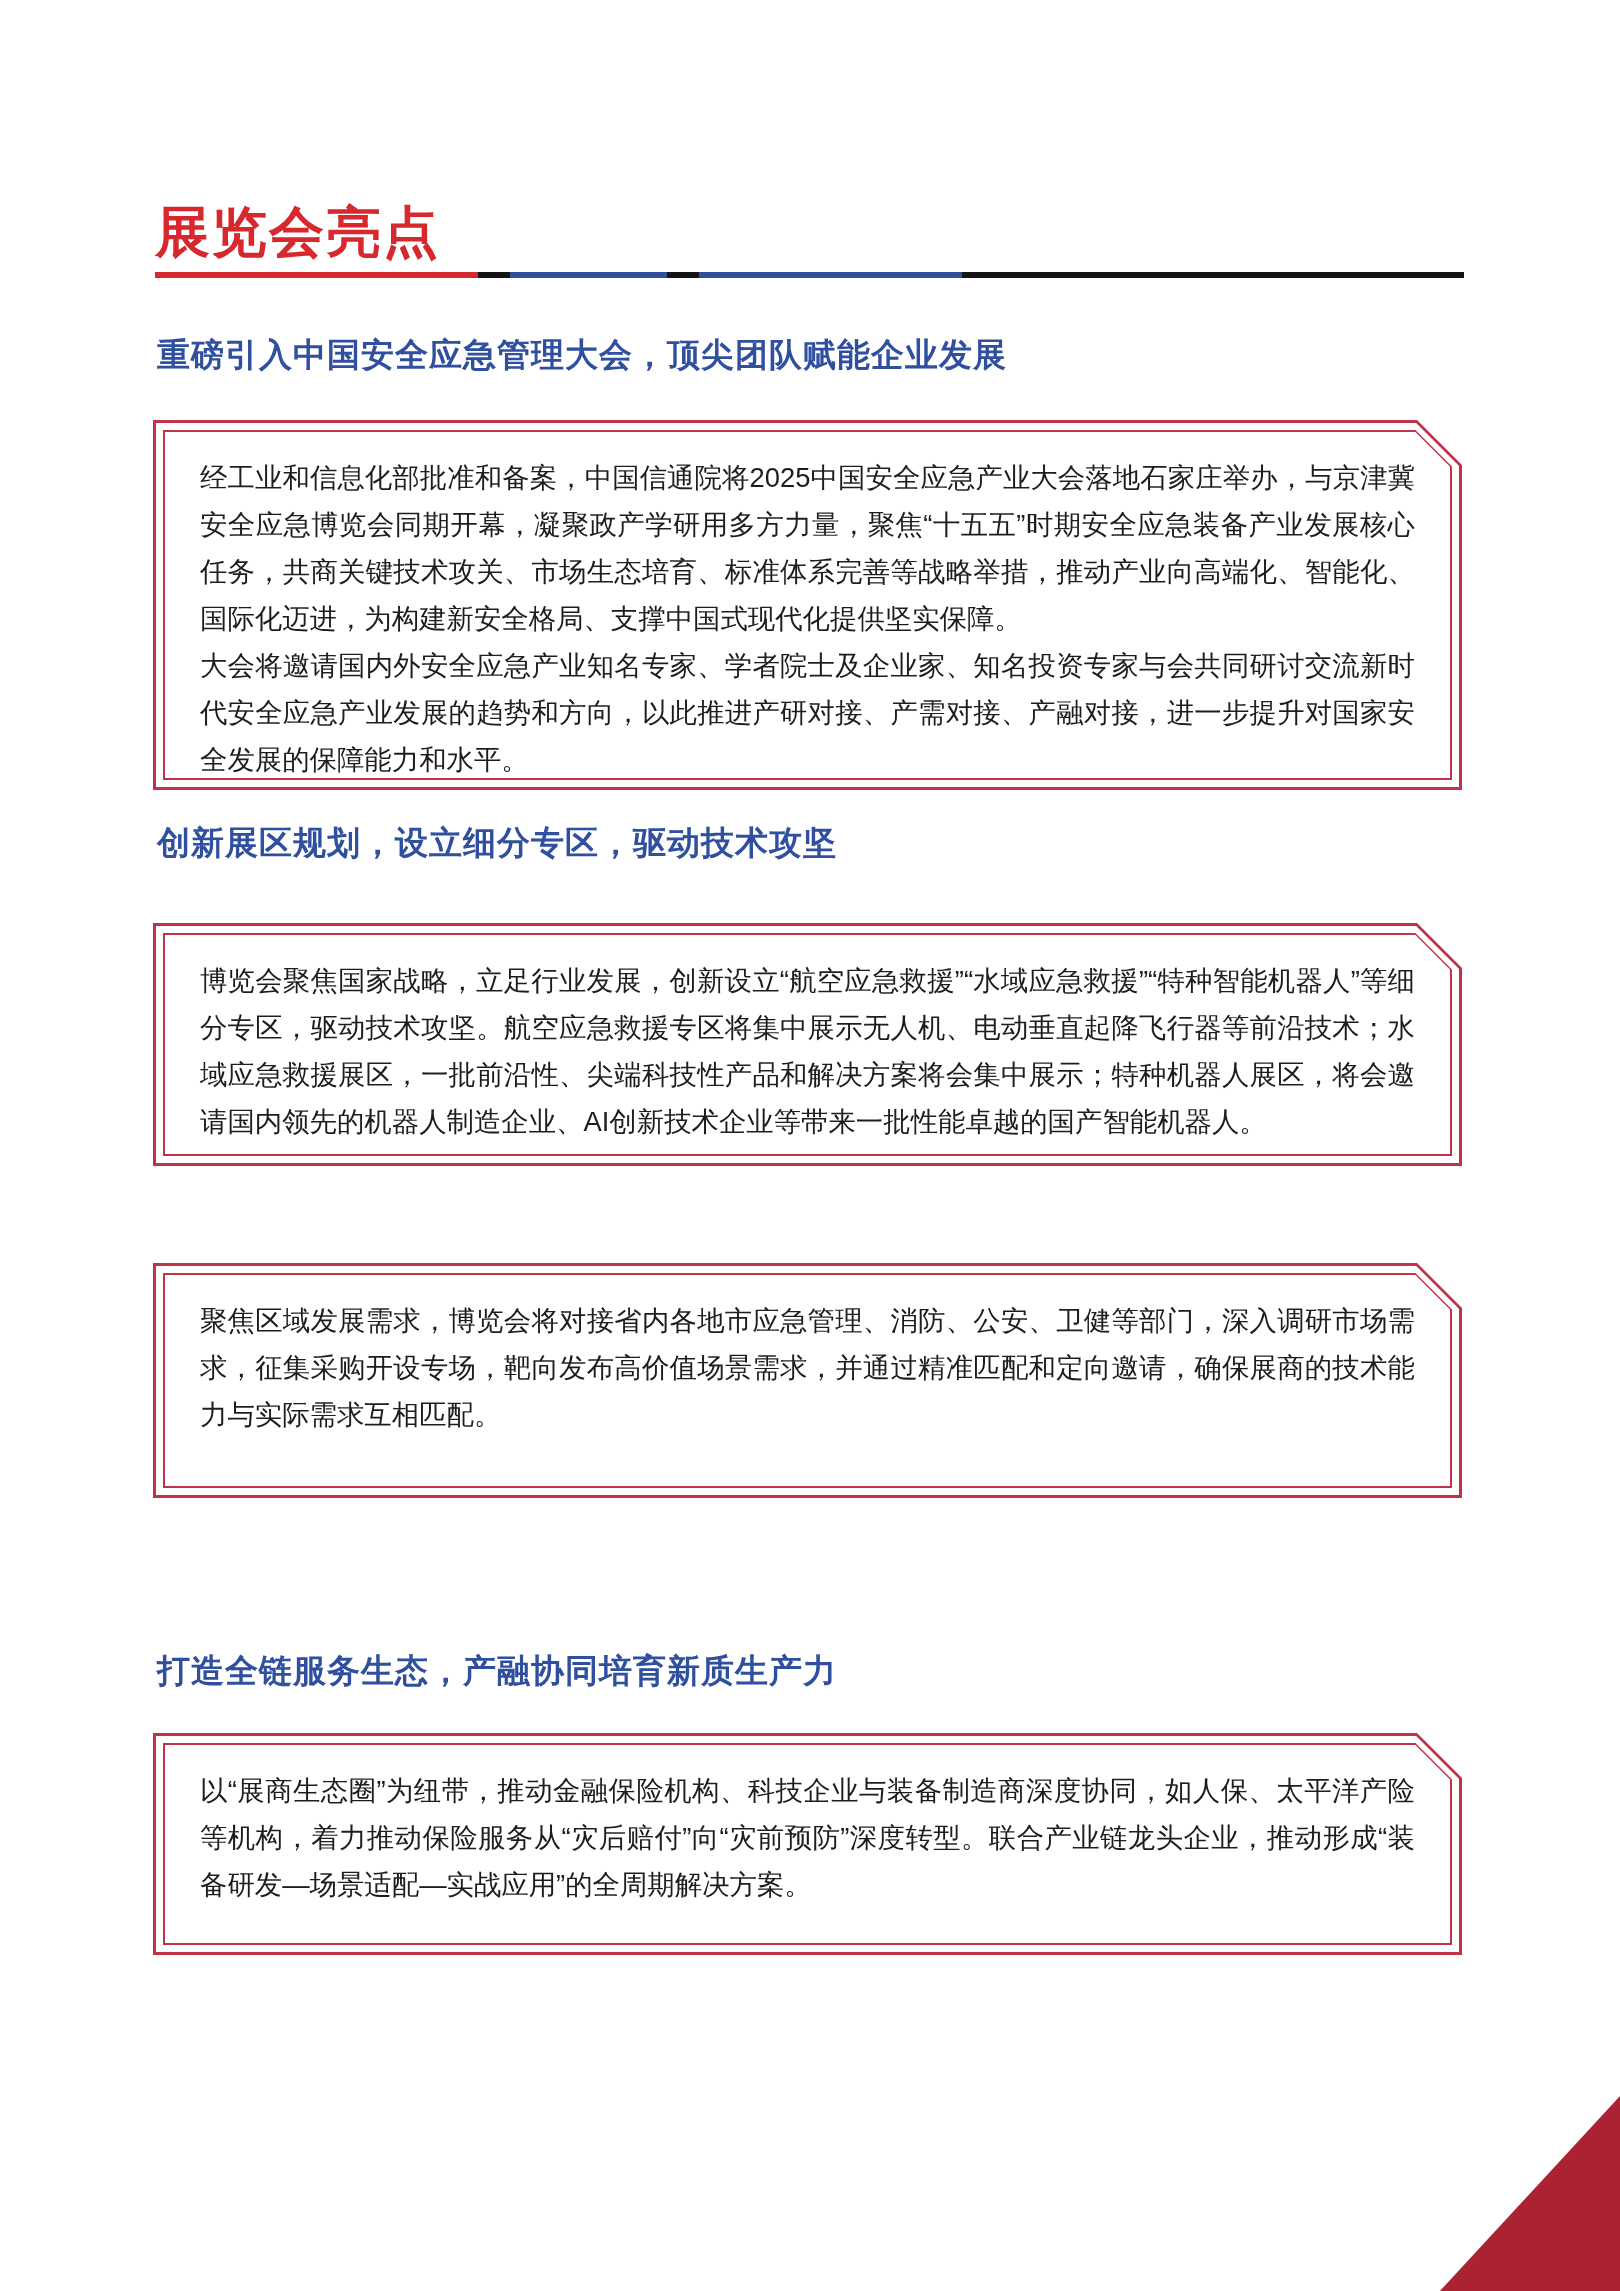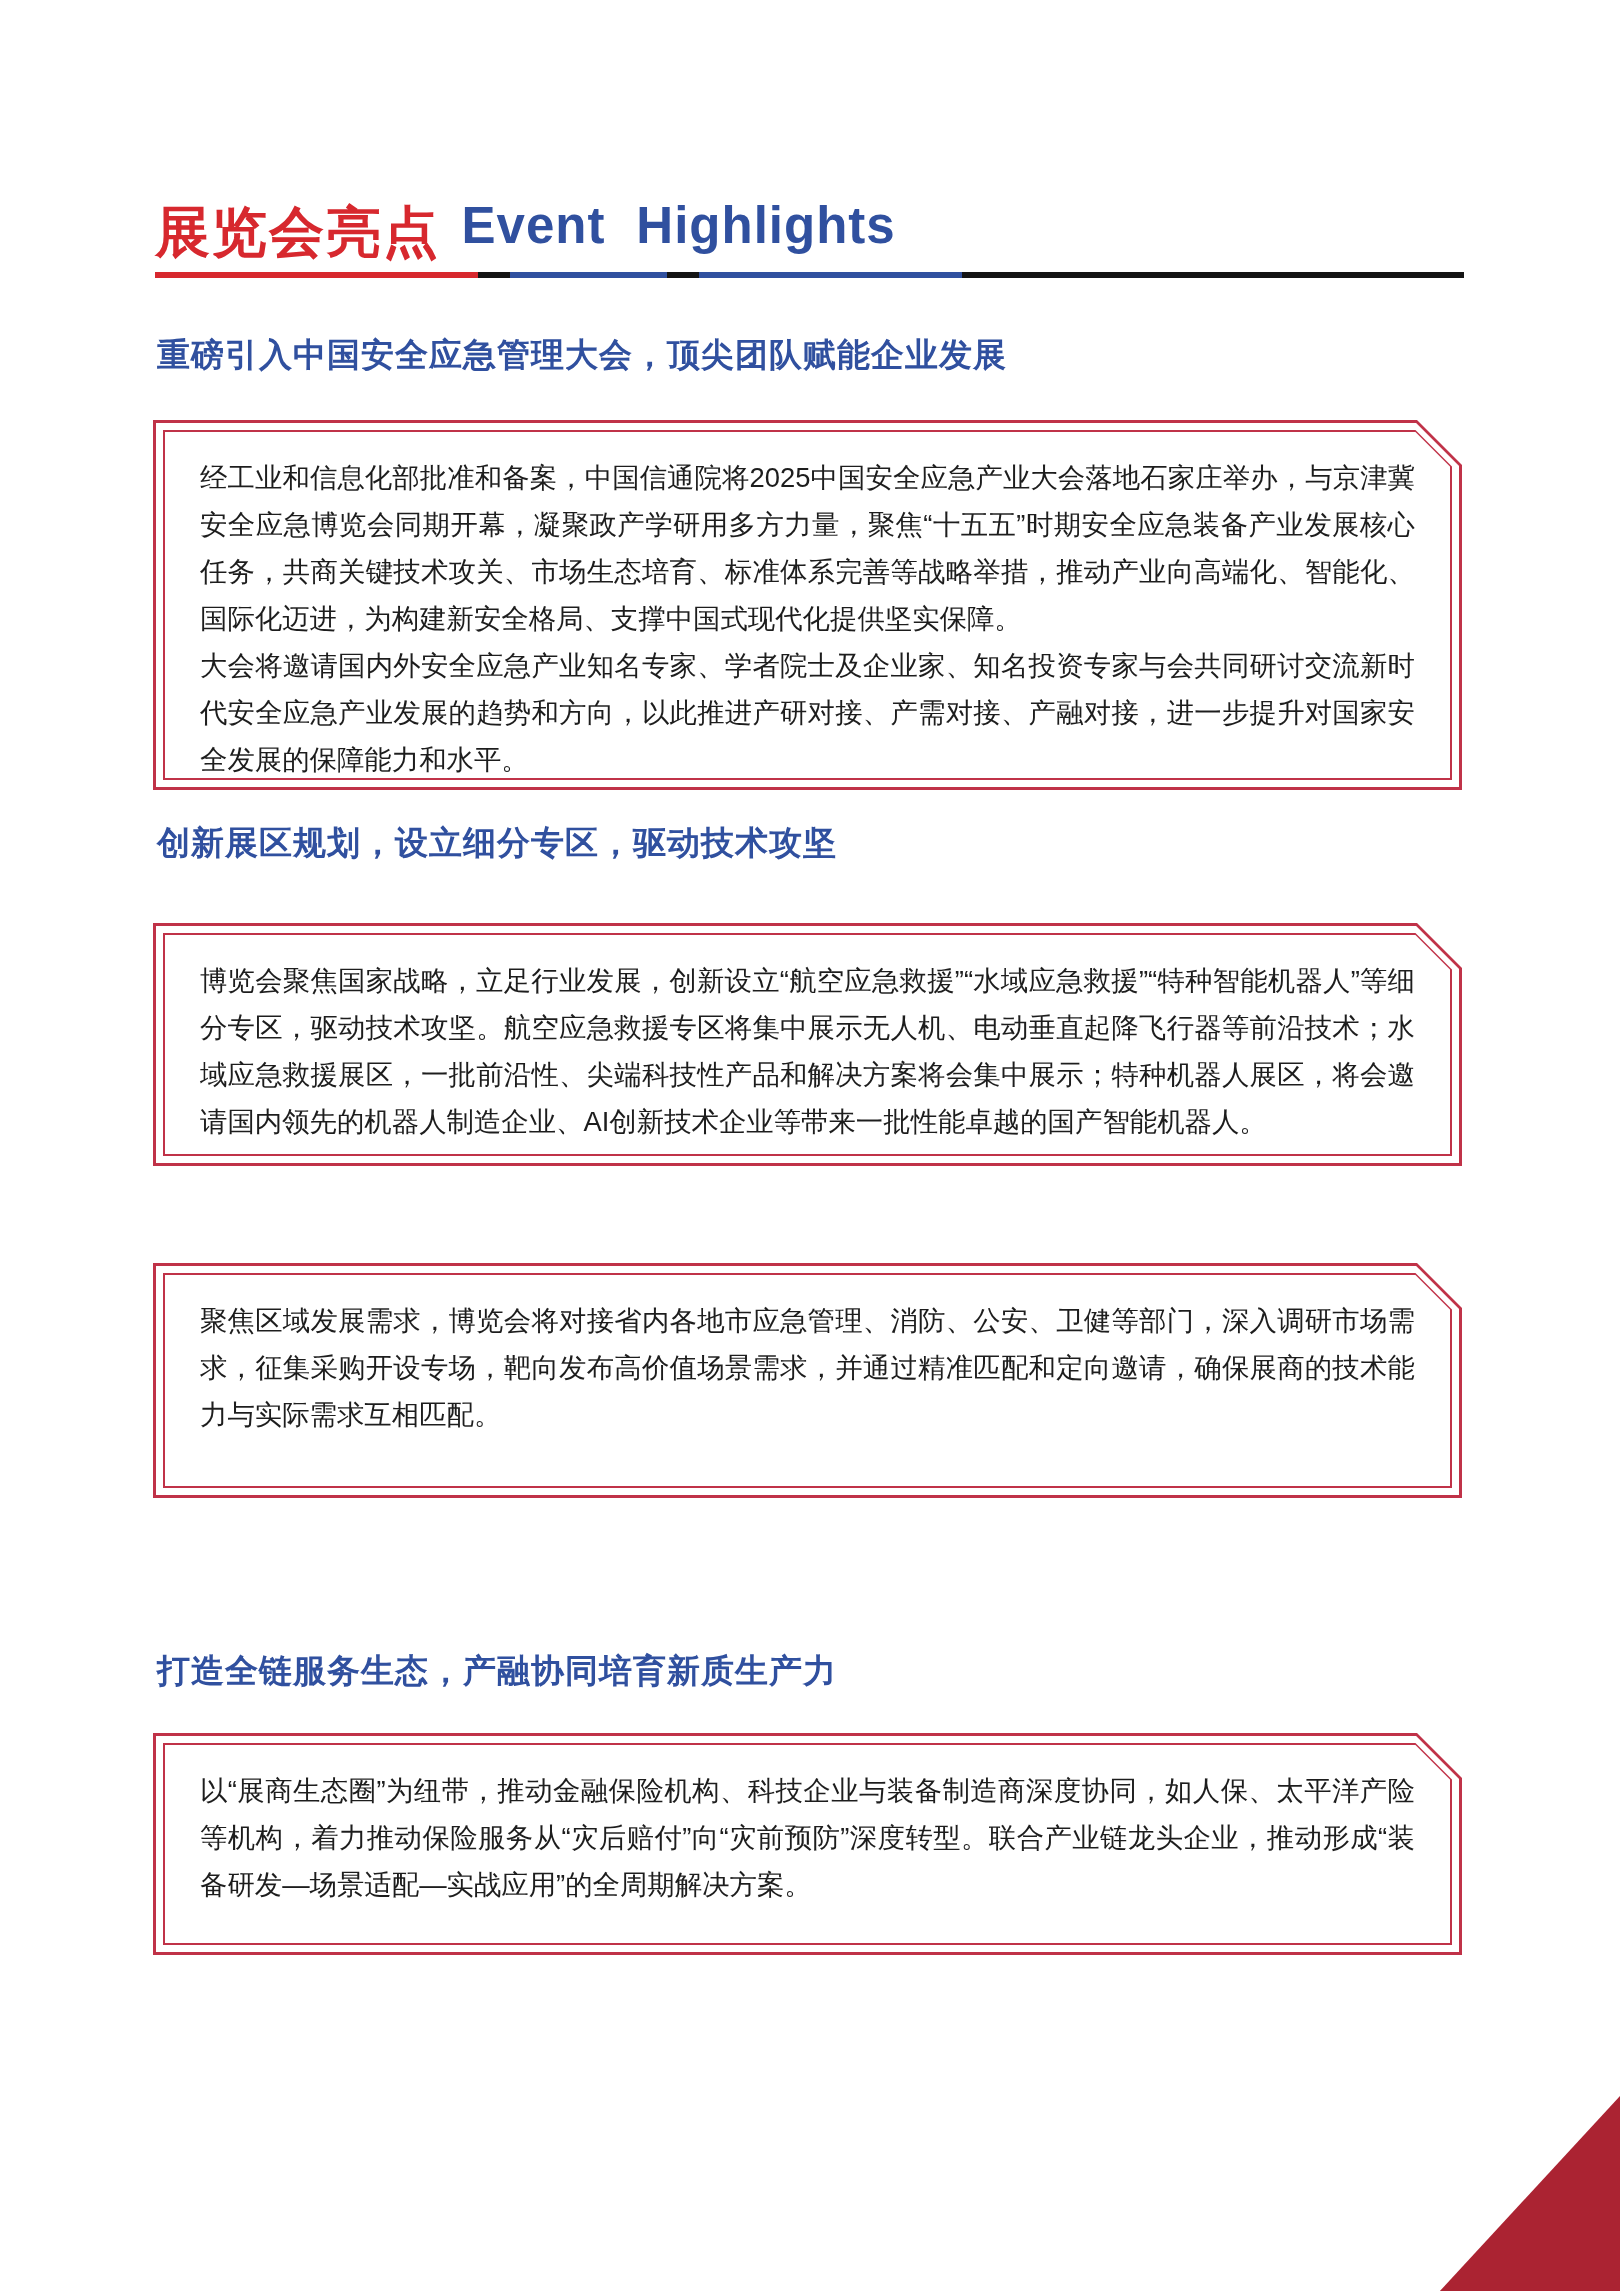--- a/index.html
+++ b/index.html
@@ -90,21 +90,20 @@
     clip-path:polygon(100% 0,100% 100%,0 100%);
   }
 </style>
 </head>
 <body>
 
 <div class="page">
 
   <div class="title-row">
     <span class="title-zh">展览会亮点</span>
-    <span class="title-en">Event Highlights</span>
   </div>
   <div class="title-underline">
     <span class="seg seg-red"></span>
     <span class="seg seg-black-a"></span>
     <span class="seg seg-blue-a"></span>
     <span class="seg seg-black-b"></span>
     <span class="seg seg-blue-b"></span>
     <span class="seg seg-black-c"></span>
   </div>
 

